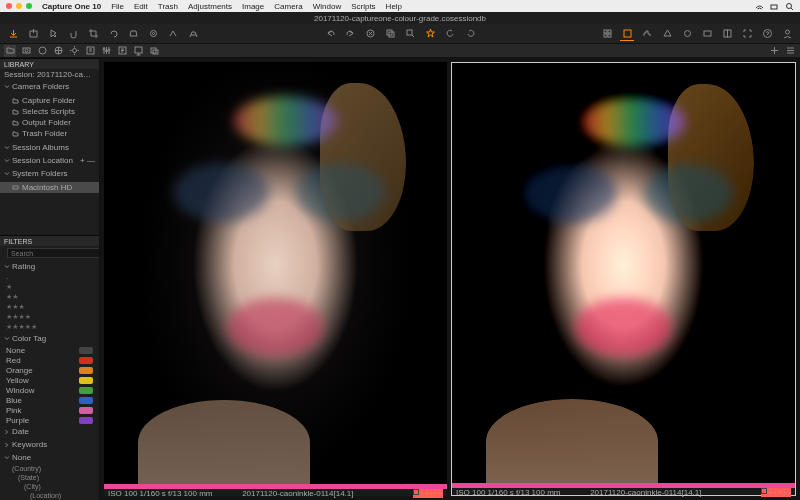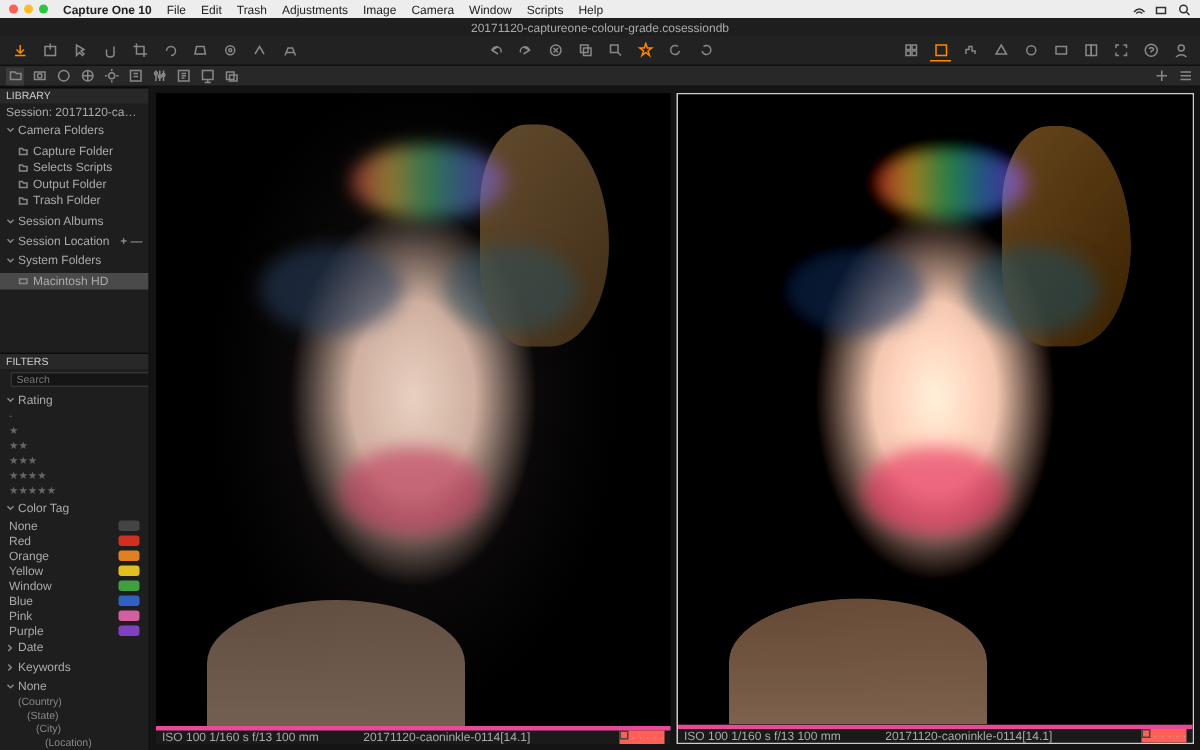--- a/index.html
+++ b/index.html
@@ -43,21 +43,21 @@
 .pane{flex:1;background:#0a0a0a;position:relative;display:flex;flex-direction:column}
 .pane.sel{border:1px solid #ccc}
 .face{flex:1;background:radial-gradient(ellipse 40% 50% at 50% 48%,#e8d0c0 0%,#d0b0a0 30%,#0a0808 60%,#000 100%);position:relative;overflow:hidden}
 .paint{position:absolute;border-radius:50%;filter:blur(6px)}
 .p1{top:8%;left:38%;width:30%;height:12%;background:linear-gradient(90deg,#e85050,#e8c050,#50c080,#5080d0,#a050d0);opacity:0.6}
 .p2{top:24%;left:20%;width:28%;height:14%;background:#2a4060;opacity:0.55}
 .p3{top:24%;right:18%;width:26%;height:14%;background:#2a5060;opacity:0.5}
 .p4{top:56%;left:36%;width:28%;height:14%;background:#c04060;opacity:0.65}
 .hair{position:absolute;top:5%;right:12%;width:25%;height:35%;background:linear-gradient(135deg,#8a6a40,#5a4020);border-radius:40% 60% 50% 40%;opacity:0.7}
 .shoulder{position:absolute;bottom:0;left:10%;width:50%;height:20%;background:linear-gradient(0deg,#c0a088,#a08068);border-radius:50% 50% 0 0;opacity:0.6}
-.imgbar{height:12px;background:#1a1a1a;display:flex;align-items:flex-start;padding:0 4px;font-size:6px;color:#777;border-top:3px solid #ec4899}
+.imgbar{height:12px;background:#1a1a1a;display:flex;align-items:flex-start;padding:0 4px;font-size:6px;color:#777;border-top:5px solid #ec4899}
 .imgbar .c{margin:0 auto}
 .imgbar .r{margin-left:auto;display:flex;gap:2px}
 .sq{width:6px;height:6px;border:1px solid #444}
 svg{stroke:#888;fill:none;stroke-width:1}
 .tree-items{padding-left:8px}
 .tree-item{padding:1px 4px;font-size:7px;color:#888;cursor:pointer}
 </style>
 </head>
 <body>
 

